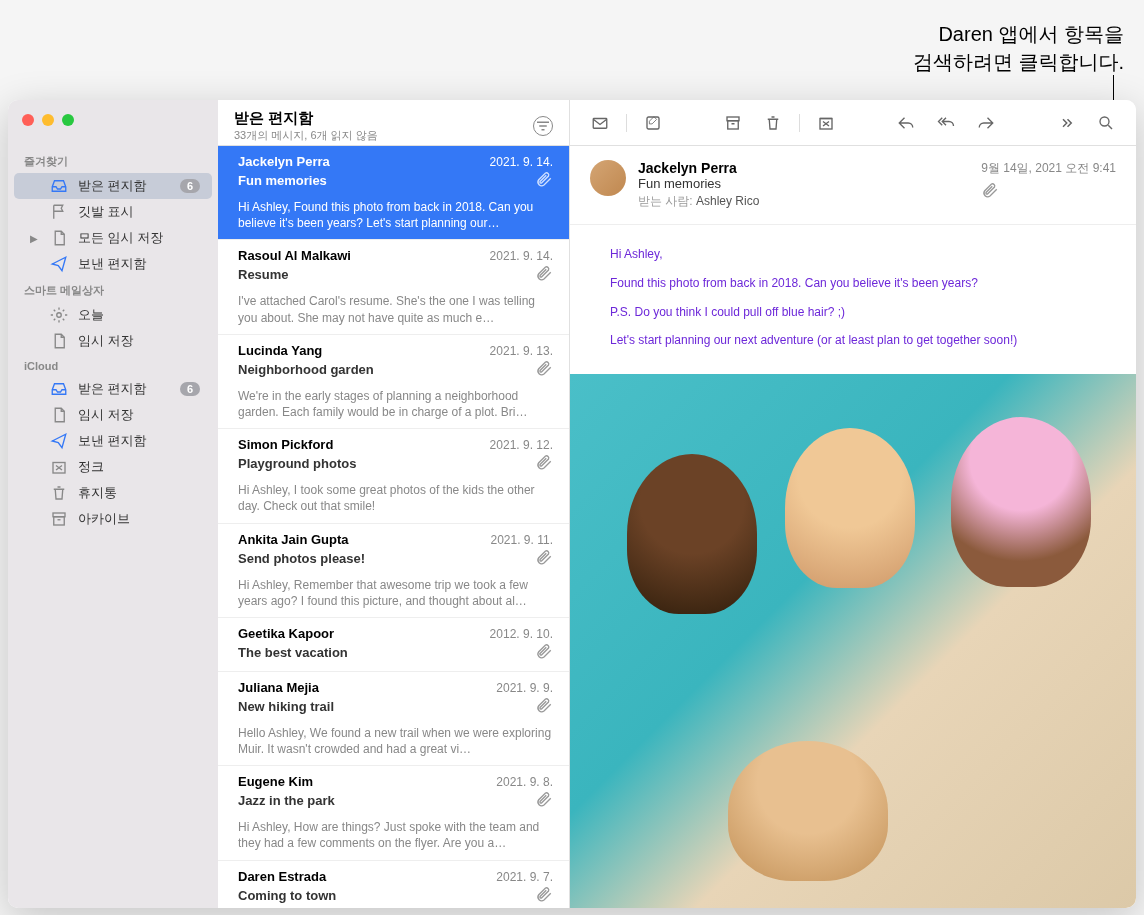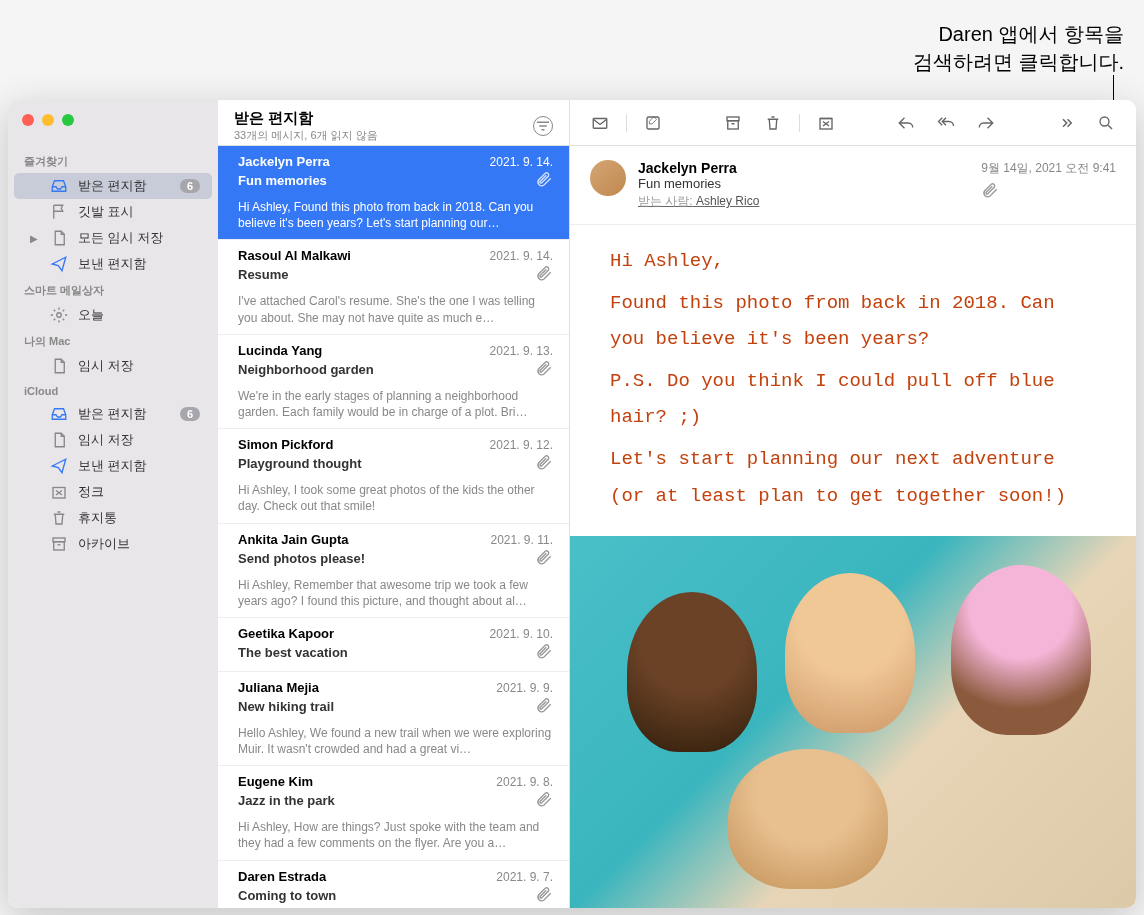--- a/index.html
+++ b/index.html
@@ -162,30 +162,29 @@
       border-bottom: 1px solid #eee;
     }
     .avatar {
       width: 36px; height: 36px; border-radius: 50%;
       background: linear-gradient(135deg, #d4a574, #c08850);
       flex-shrink: 0;
     }
     .mh-info { flex: 1; }
     .mh-sender { font-weight: 700; font-size: 14px; }
     .mh-subject { font-size: 13px; color: #333; }
-    .mh-to { font-size: 12px; color: #666; margin-top: 2px; text-decoration: underline; }
+    .mh-to { font-size: 12px; color: #666; margin-top: 2px; }
     .mh-to span { color: #999; }
     .mh-right { font-size: 12px; color: #888; }
     .mh-right .attach { margin-top: 4px; }
     .msg-body {
       padding: 18px 40px 16px;
-      font-size: 19px;
-      color: #c2410c;
+      font-size: 12px;
+      color: #6d28d9;
       line-height: 1.9;
-      font-family: Liberation Mono, monospace;
     }
     .msg-body p { margin-bottom: 6px; }
     .attachment-img {
       flex: 1;
       background: linear-gradient(135deg, #4abfc8 0%, #3ab5be 40%, #e8d5b7 60%, #dcc9a8 100%);
       position: relative;
       overflow: hidden;
     }
     
     .person { position: absolute; border-radius: 50% 50% 40% 40%; }
@@ -257,21 +256,20 @@
       <div class="sb-item">
         <span class="chev"></span>
         <span class="icon">
           <svg viewBox="0 0 24 24" fill="none" stroke="#888" stroke-width="1.8">
             <circle cx="12" cy="12" r="3"></circle>
             <path d="M12 2v3M12 19v3M4 12H1M23 12h-3M5 5l2 2M17 17l2 2M5 19l2-2M17 7l2-2"></path>
           </svg>
         </span>
         <span class="label">오늘</span>
       </div>
-      <div class="sb-header">나의 Mac</div>
       <div class="sb-item">
         <span class="chev"></span>
         <span class="icon">
           <svg viewBox="0 0 24 24" fill="none" stroke="#888" stroke-width="1.8">
             <path d="M7 3h8l4 4v14H7z"></path>
             <path d="M15 3v4h4"></path>
           </svg>
         </span>
         <span class="label">임시 저장</span>
       </div>
@@ -391,21 +389,21 @@
               </svg></span>
           </div>
           <div class="preview">We're in the early stages of planning a neighborhood garden. Each family would be in charge of a plot. Bri…</div>
         </div>
         <div class="msg">
           <div class="msg-row1">
             <span class="sender">Simon Pickford</span>
             <span class="date">2021. 9. 12.</span>
           </div>
           <div class="msg-row2">
-            <span class="subject">Playground thought</span>
+            <span class="subject">Playground photos</span>
             <span class="attach"><svg width="12" height="12" viewBox="0 0 24 24" fill="none" stroke="currentColor" stroke-width="1.8">
                 <path d="M21 11l-9 9a5 5 0 01-7-7l9-9a3 3 0 014 4l-9 9a1 1 0 01-2-2l8-8"></path>
               </svg></span>
           </div>
           <div class="preview">Hi Ashley, I took some great photos of the kids the other day. Check out that smile!</div>
         </div>
         <div class="msg">
           <div class="msg-row1">
             <span class="sender">Ankita Jain Gupta</span>
             <span class="date">2021. 9. 11.</span>
@@ -414,21 +412,21 @@
             <span class="subject">Send photos please!</span>
             <span class="attach"><svg width="12" height="12" viewBox="0 0 24 24" fill="none" stroke="currentColor" stroke-width="1.8">
                 <path d="M21 11l-9 9a5 5 0 01-7-7l9-9a3 3 0 014 4l-9 9a1 1 0 01-2-2l8-8"></path>
               </svg></span>
           </div>
           <div class="preview">Hi Ashley, Remember that awesome trip we took a few years ago? I found this picture, and thought about al…</div>
         </div>
         <div class="msg">
           <div class="msg-row1">
             <span class="sender">Geetika Kapoor</span>
-            <span class="date">2021. 9. 10.</span>
+            <span class="date">2012. 9. 10.</span>
           </div>
           <div class="msg-row2">
             <span class="subject">The best vacation</span>
             <span class="attach"><svg width="12" height="12" viewBox="0 0 24 24" fill="none" stroke="currentColor" stroke-width="1.8">
                 <path d="M21 11l-9 9a5 5 0 01-7-7l9-9a3 3 0 014 4l-9 9a1 1 0 01-2-2l8-8"></path>
               </svg></span>
           </div>
         </div>
         <div class="msg">
           <div class="msg-row1">

